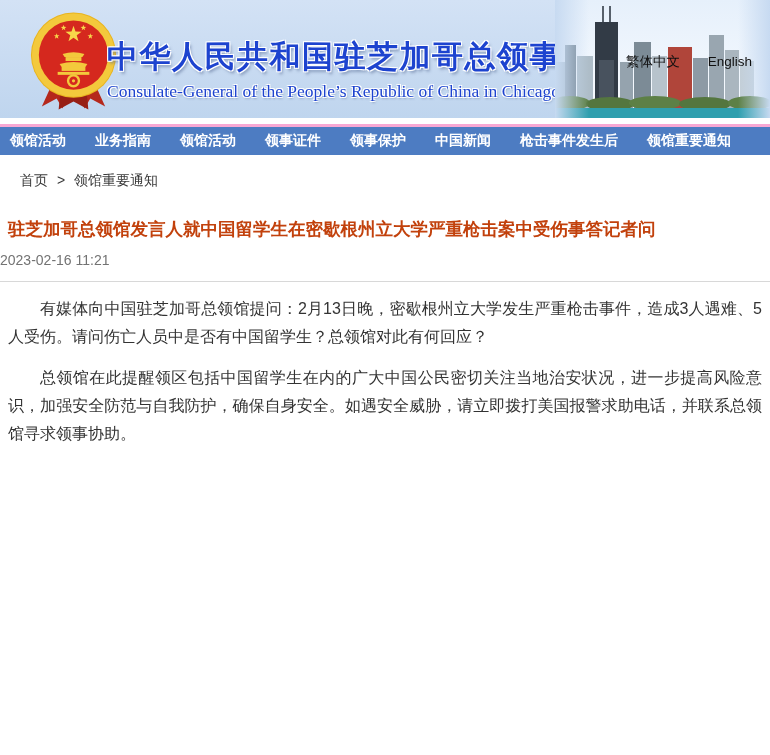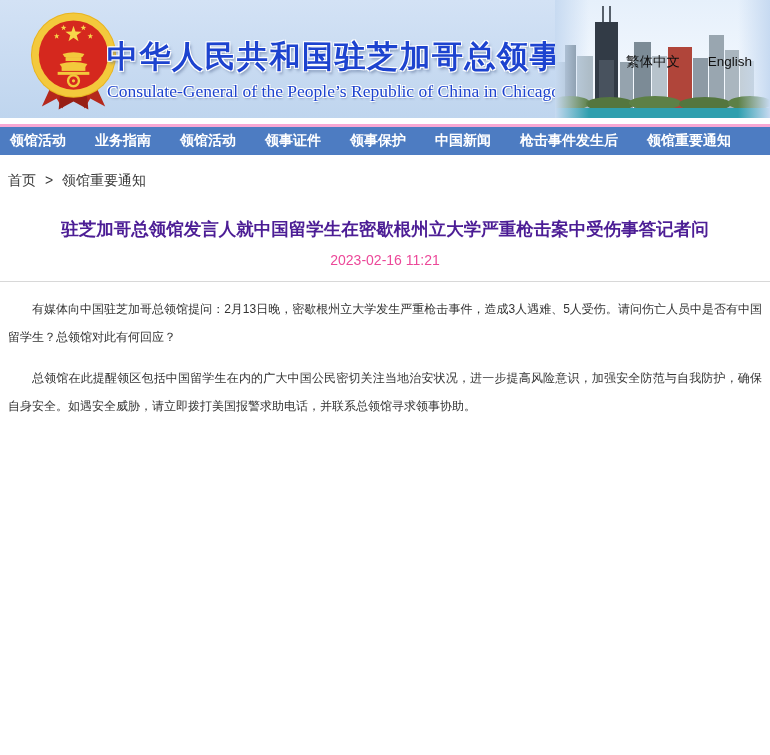--- a/index.html
+++ b/index.html
@@ -32,34 +32,34 @@
   .main-nav {
     margin-top:6px; height:28px; background:#4d7cc2; border-top:3px solid #f9a8d4;
     display:flex; align-items:center; padding:0 0 0 10px;
   }
   .main-nav a {
     color:#fff; font-weight:bold; font-size:14px; text-decoration:none;
     margin-right:29px; white-space:nowrap; cursor:pointer;
   }
 
   
-  .breadcrumb { padding:17px 8px 0 8px; font-size:14px; color:#3a3a3a; }
+  .breadcrumb { padding:17px 8px 0 20px; font-size:14px; color:#3a3a3a; }
   .breadcrumb .crumb-home { cursor:pointer; }
   .breadcrumb .sep { margin:0 5px; }
 
   
   .article-title {
-    text-align:center; font-size:17.5px; font-weight:bold; color:#4c1d95;
+    font-size:17.5px; font-weight:bold; color:#c2410c;
     margin:27px 8px 11px 8px; line-height:24px;
   }
-  .article-date { text-align:center; font-size:14px; color:#ec4899; margin-bottom:13px; }
+  .article-date { font-size:14px; color:#737373; margin-bottom:13px; }
   .divider { border:none; border-top:1px solid #d8d8d8; margin:0 0 13px 0; }
   .article-body { padding:0 8px; }
   .article-body p {
-    font-size:12px; line-height:28px; color:#333; text-indent:2em; margin:0 0 13px 0;
+    font-size:16px; line-height:28px; color:#333; text-indent:2em; margin:0 0 13px 0;
     text-align:justify;
   }
 </style>
 </head>
 <body>
 
 <div class="page">
 
   <div class="site-header">
 

